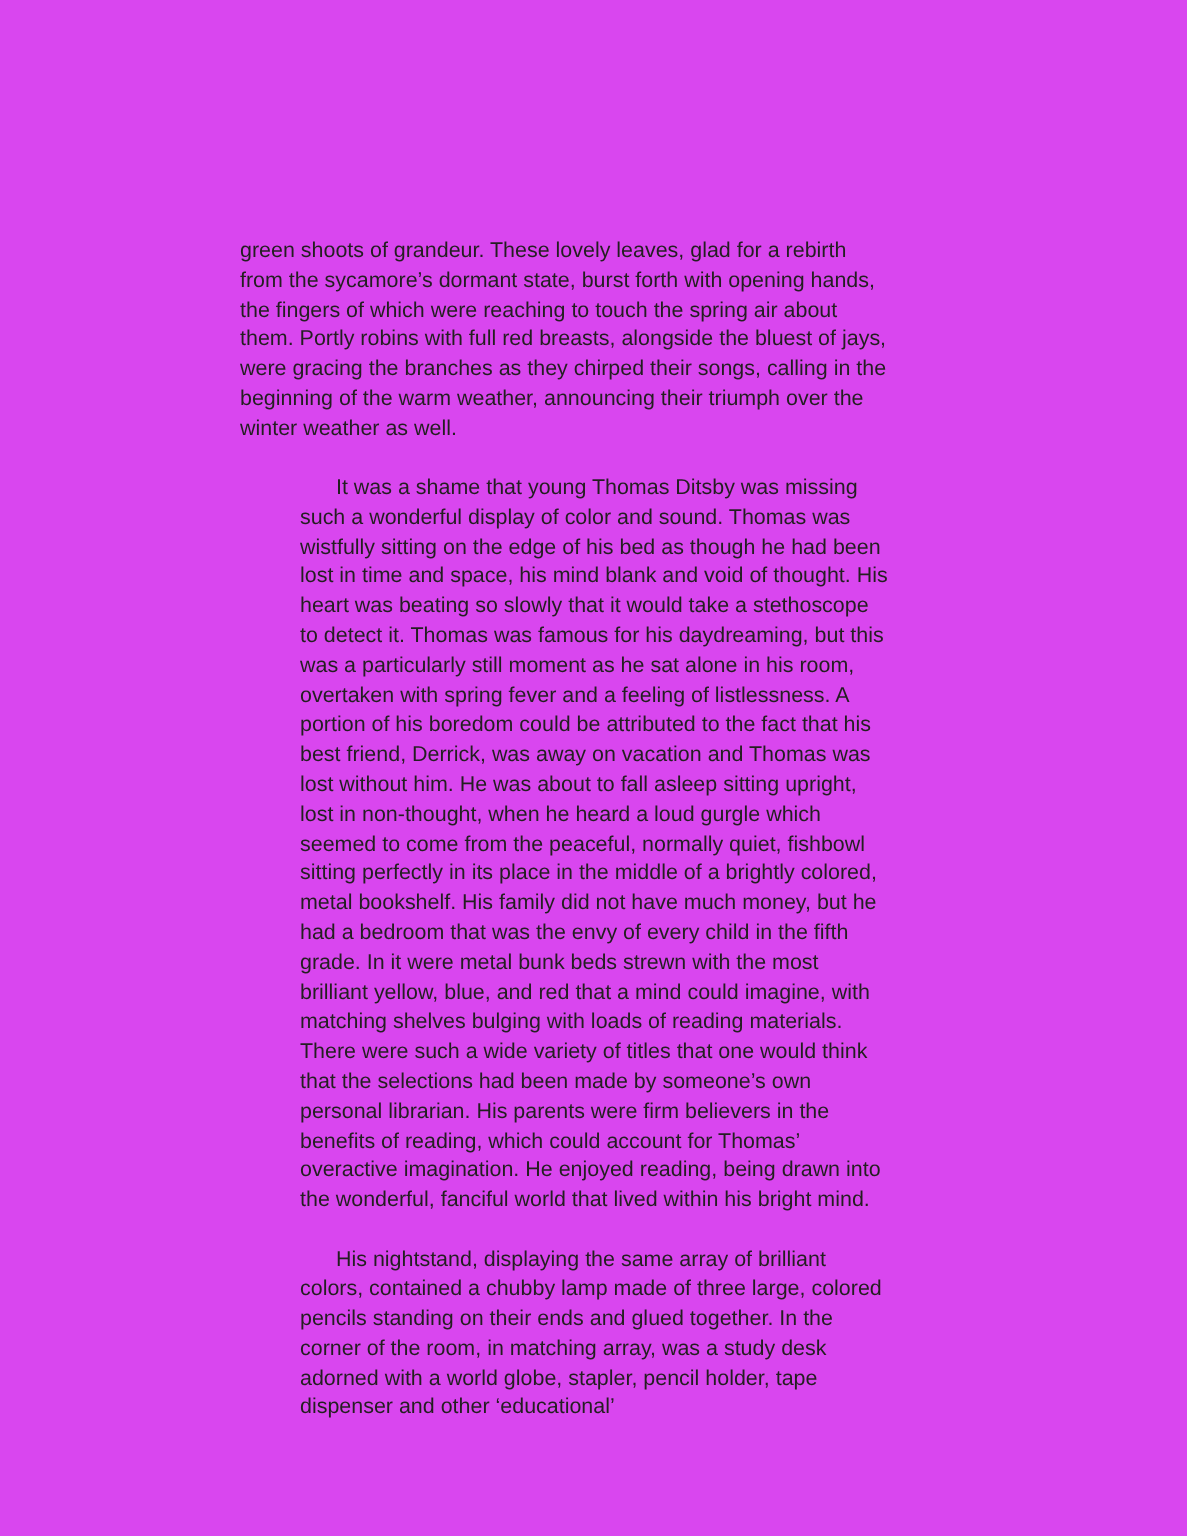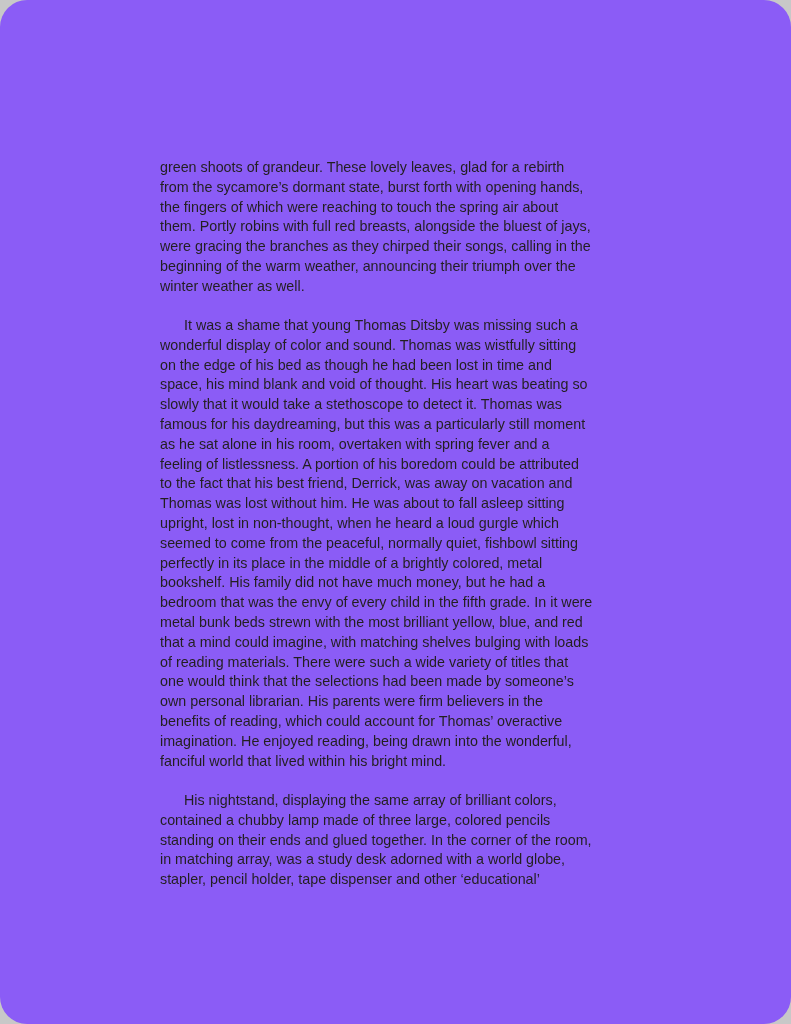--- a/index.html
+++ b/index.html
@@ -6,43 +6,43 @@
     margin: 0;
     padding: 0;
     background: #c8c8c8;
   }
   body {
     font-family: "Liberation Sans", sans-serif;
   }
   .page {
     width: 791px;
     height: 1024px;
-    background: #8b5cf6;
+    background: #d946ef;
     margin: 0 auto;
     position: relative;
     box-sizing: border-box;
     overflow: hidden;
-    border-radius: 27px;
   }
   .content {
     position: absolute;
     left: 160px;
     top: 158px;
     width: 434px;
   }
   .para {
     font-size: 14.3px;
     line-height: 19.8px;
     color: #231f20;
     text-align: left;
     margin: 0;
     font-family: "Liberation Sans", sans-serif;
   }
   .para + .para {
     margin-top: 19.5px;
+    margin-left: 40px;
   }
   .indent {
     text-indent: 24px;
   }
 </style>
 </head>
 <body>
 
 <div class="page">
   <div class="content">

